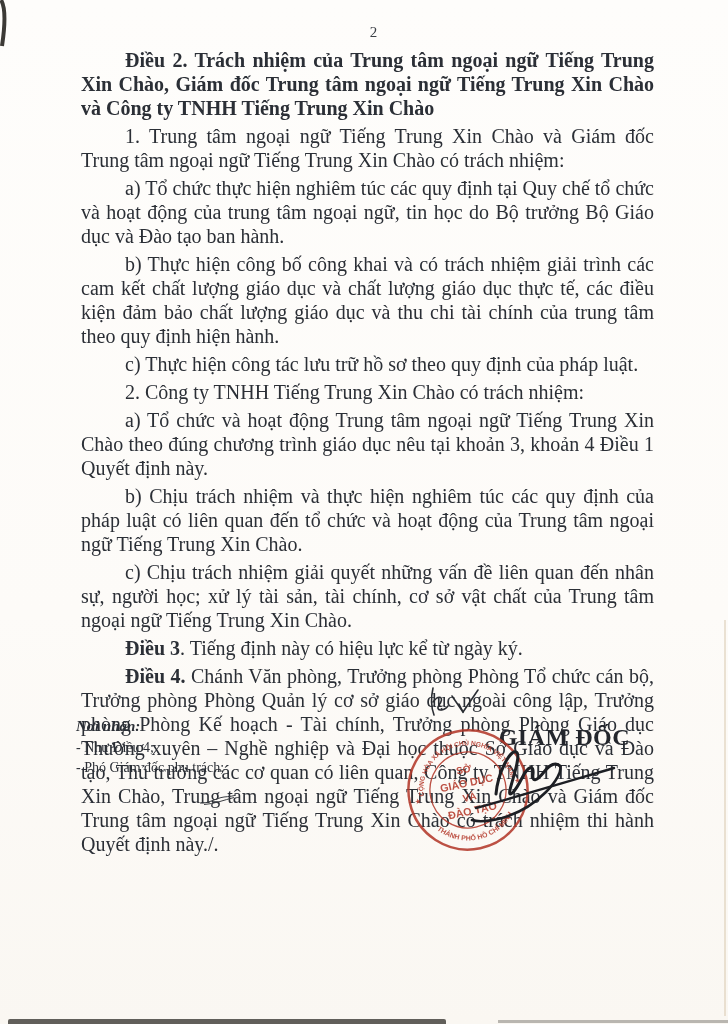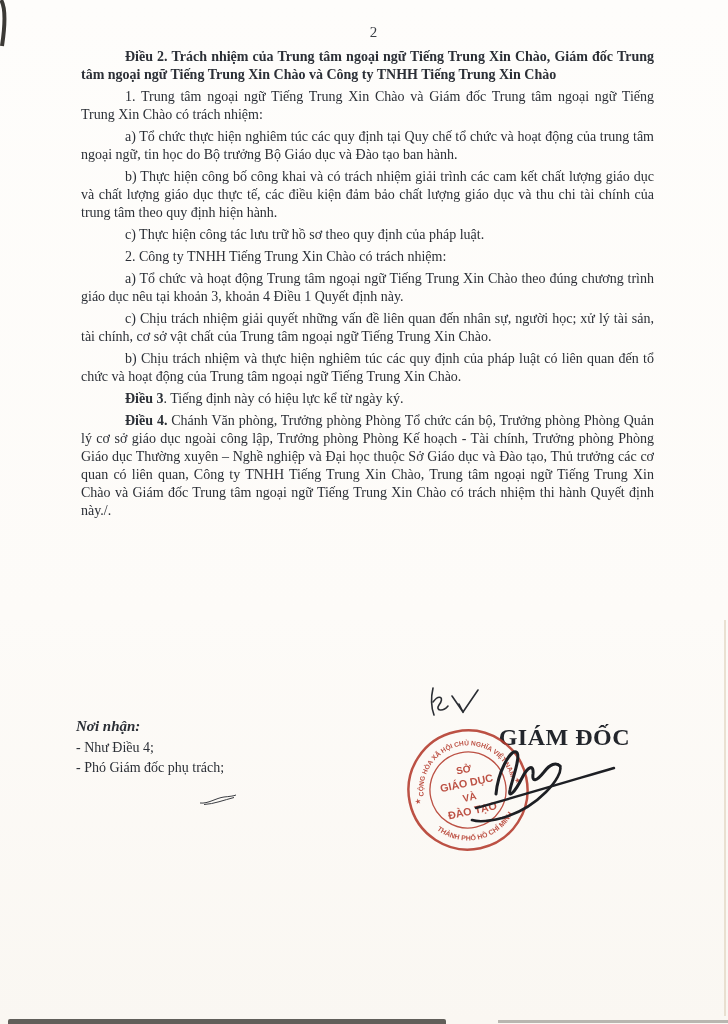--- a/index.html
+++ b/index.html
@@ -5,21 +5,21 @@
   html,body{margin:0;padding:0;}
   body{width:728px;height:1024px;overflow:hidden;background:#e9e7e2;}
   .page{
     position:relative;width:728px;height:1024px;
     background:linear-gradient(180deg,#fefdfb 0%,#fdfbf8 60%,#faf7f2 100%);
     font-family:"Liberation Serif","DejaVu Serif",serif;
     color:#2b2f36;
   }
   .content{position:absolute;left:81px;top:24px;width:585px;}
   .page-number{text-align:center;font-size:15px;margin-bottom:7px;color:#3a3e45;}
-  p.para{margin:0 12px 4px 0;font-size:14px;line-height:18px;text-align:justify;text-indent:44px;}
+  p.para{margin:0 12px 4px 0;font-size:20px;line-height:24px;text-align:justify;text-indent:44px;}
   p.para.b{font-weight:bold;}
   .blead{font-weight:bold;}
   .footer-left{position:absolute;left:76px;top:716px;font-size:14px;line-height:20px;color:#2b2f36;}
   .footer-left .label{font-weight:bold;font-style:italic;font-size:15px;margin-bottom:2px;}
   .sign-title{position:absolute;left:400px;top:724px;width:230px;text-align:right;
     font-weight:bold;font-size:24px;letter-spacing:.5px;color:#23262c;}
   .sign-name{position:absolute;left:395px;top:830px;width:240px;text-align:center;
     font-weight:bold;font-size:17px;color:#23262c;}
   .stamp{position:absolute;left:406px;top:728px;width:124px;height:124px;
     transform:rotate(-12deg);opacity:.88;}
@@ -42,22 +42,22 @@
   <div class="content">
     <div class="page-number">2</div>
 
     <p class="para b">Điều 2. Trách nhiệm của Trung tâm ngoại ngữ Tiếng Trung Xin Chào, Giám đốc Trung tâm ngoại ngữ Tiếng Trung Xin Chào và Công ty TNHH Tiếng Trung Xin Chào</p>
     <p class="para">1. Trung tâm ngoại ngữ Tiếng Trung Xin Chào và Giám đốc Trung tâm ngoại ngữ Tiếng Trung Xin Chào có trách nhiệm:</p>
     <p class="para">a) Tổ chức thực hiện nghiêm túc các quy định tại Quy chế tổ chức và hoạt động của trung tâm ngoại ngữ, tin học do Bộ trưởng Bộ Giáo dục và Đào tạo ban hành.</p>
     <p class="para">b) Thực hiện công bố công khai và có trách nhiệm giải trình các cam kết chất lượng giáo dục và chất lượng giáo dục thực tế, các điều kiện đảm bảo chất lượng giáo dục và thu chi tài chính của trung tâm theo quy định hiện hành.</p>
     <p class="para">c) Thực hiện công tác lưu trữ hồ sơ theo quy định của pháp luật.</p>
     <p class="para">2. Công ty TNHH Tiếng Trung Xin Chào có trách nhiệm:</p>
     <p class="para">a) Tổ chức và hoạt động Trung tâm ngoại ngữ Tiếng Trung Xin Chào theo đúng chương trình giáo dục nêu tại khoản 3, khoản 4 Điều 1 Quyết định này.</p>
+    <p class="para">b) Chịu trách nhiệm và thực hiện nghiêm túc các quy định của pháp luật có liên quan đến tổ chức và hoạt động của Trung tâm ngoại ngữ Tiếng Trung Xin Chào.</p>
     <p class="para">c) Chịu trách nhiệm giải quyết những vấn đề liên quan đến nhân sự, người học; xử lý tài sản, tài chính, cơ sở vật chất của Trung tâm ngoại ngữ Tiếng Trung Xin Chào.</p>
-    <p class="para">b) Chịu trách nhiệm và thực hiện nghiêm túc các quy định của pháp luật có liên quan đến tổ chức và hoạt động của Trung tâm ngoại ngữ Tiếng Trung Xin Chào.</p>
 
     <p class="para"><span class="blead">Điều 3</span><span>. Tiếng định này có hiệu lực kể từ ngày ký.</span></p>
 
     <p class="para"><span class="blead">Điều 4.</span><span> Chánh Văn phòng, Trưởng phòng Phòng Tổ chức cán bộ, Trưởng phòng Phòng Quản lý cơ sở giáo dục ngoài công lập, Trưởng phòng Phòng Kế hoạch - Tài chính, Trưởng phòng Phòng Giáo dục Thường xuyên – Nghề nghiệp và Đại học thuộc Sở Giáo dục và Đào tạo, Thủ trưởng các cơ quan có liên quan, Công ty TNHH Tiếng Trung Xin Chào, Trung tâm ngoại ngữ Tiếng Trung Xin Chào và Giám đốc Trung tâm ngoại ngữ Tiếng Trung Xin Chào có trách nhiệm thi hành Quyết định này./.</span></p>
   </div>
 
   <svg class="initials" viewBox="0 0 58 42">
     <g fill="none" stroke="#2a2d33" stroke-width="1.6" stroke-linecap="round">
       <path d="M7,4 C5,13 5,23 8,31"></path>
       <path d="M7,18 C13,10 19,13 13,21 C9,27 17,28 22,22"></path>

